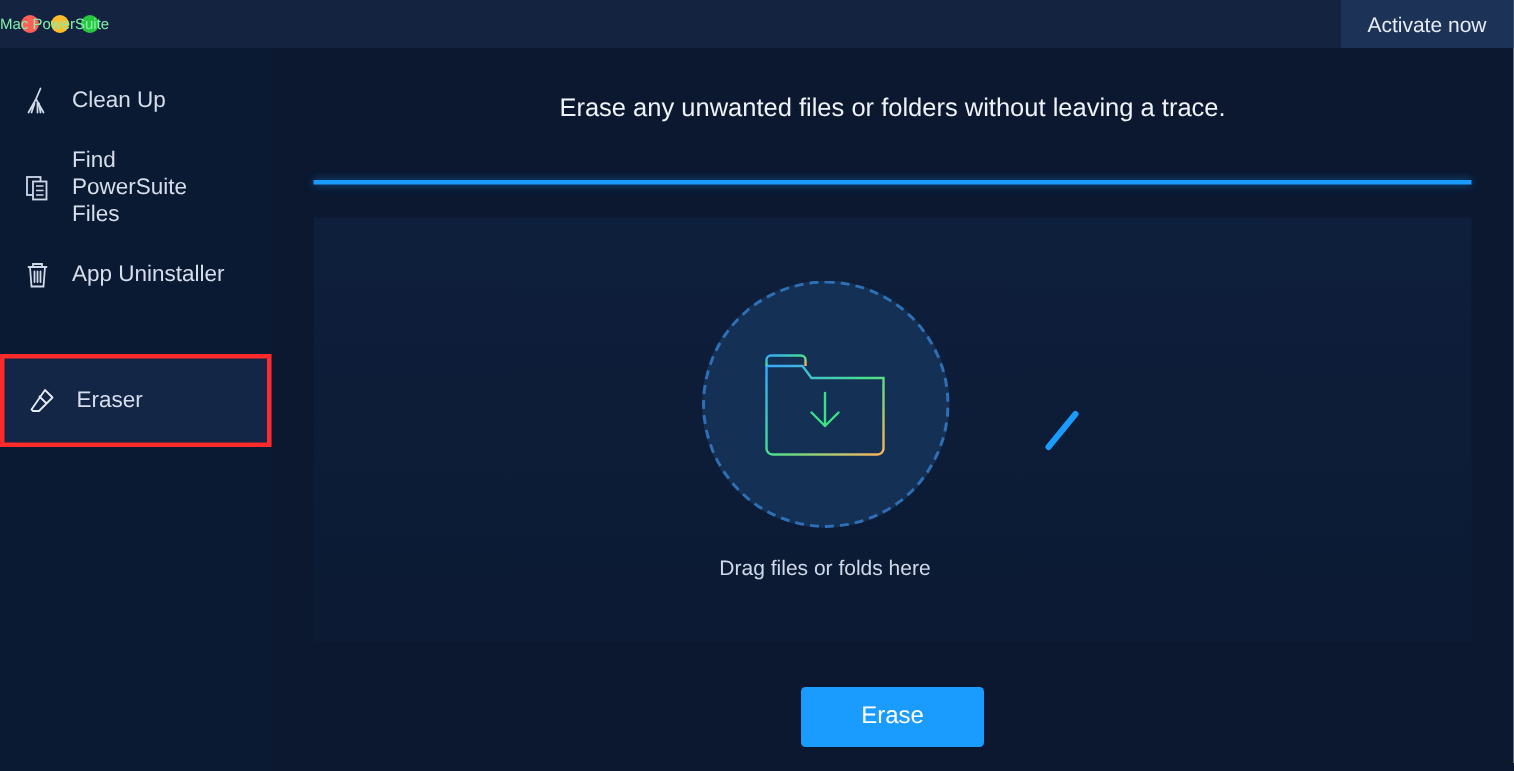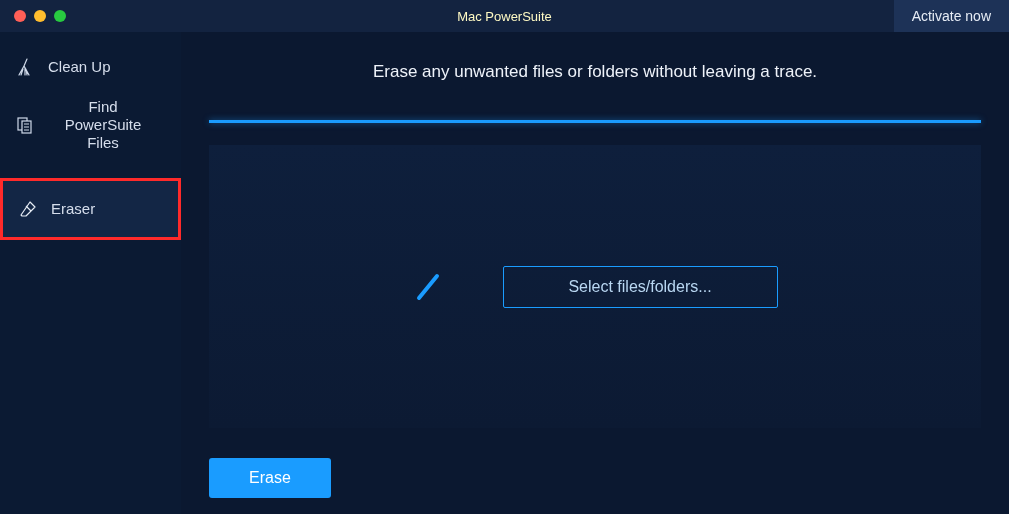--- a/index.html
+++ b/index.html
@@ -22,22 +22,21 @@
   position: relative;
   flex-shrink: 0;
 }
 .traffic { display: flex; gap: 8px; margin-left: 14px; }
 .dot { width: 12px; height: 12px; border-radius: 50%; }
 .dot.r { background: #ff5f57; }
 .dot.y { background: #ffbd2e; }
 .dot.g { background: #28c940; }
 .titlebar .title {
   position: absolute; left: 0; right: 0;
-  text-align: center;
-  color: #fef9c3; font-size: 13px; font-weight: 500;
+  color: #86efac; font-size: 10px; font-weight: 500;
   pointer-events: none;
 }
 .activate {
   margin-left: auto; height: 32px;
   padding: 16px 18px;
   background: #1d3257;
   color: #e6ecf5;
   font-size: 14px;
   display: flex; align-items: center;
   cursor: pointer;
@@ -55,21 +54,20 @@
 }
 .side-item {
   display: flex; align-items: center;
   height: 58px;
   padding-left: 14px;
   color: #d6deec;
   font-size: 15px;
   cursor: pointer;
   gap: 12px;
   position: relative;
-  text-align: center;
 }
 .side-item .icon { width: 22px; display: flex; justify-content: center; align-items: center; }
 .side-item .label { line-height: 1.2; }
 .side-item.selected {
   background: #132645;
   margin-top: 24px;
 }
 .side-item.highlight {
   border: 3px solid #ff2a2a;
   height: 62px;
@@ -121,21 +119,21 @@
   width: 275px; height: 42px;
   border: 1px solid #1a9cff;
   border-radius: 2px;
   color: #b9d7f2;
   background: transparent;
   font-size: 16px;
   display: flex; align-items: center; justify-content: center;
   cursor: pointer;
 }
 .bottombar {
-  display: flex; justify-content: flex-start;
+  display: flex; justify-content: center;
   padding-top: 14px;
 }
 .erase-btn {
   width: 122px; height: 40px;
   background: #1a9cff;
   color: #fff;
   border-radius: 3px;
   font-size: 16px;
   display: flex; align-items: center; justify-content: center;
   cursor: pointer;
@@ -174,47 +172,73 @@
         <span class="icon">
           <svg width="20" height="20" viewBox="0 0 20 20">
             <rect x="3" y="3" width="9" height="12" stroke="#cfd9e9" stroke-width="1.2" fill="none"></rect>
             <rect x="7" y="6" width="9" height="12" stroke="#cfd9e9" stroke-width="1.2" fill="#0b1a33"></rect>
             <path d="M9 9 h5 M9 12 h5 M9 15 h5" stroke="#cfd9e9" stroke-width="1"></path>
           </svg>
         </span>
         <span class="label" style="max-width:110px">Find PowerSuite Files</span>
       </div>
 
+      <div class="side-item">
+        <span class="icon">
+          <svg width="20" height="20" viewBox="0 0 20 20">
+            <path d="M4 5 h12 M7 5 V3 h6 V5 M5 5 l1 13 h8 l1 -13 M8 8 v7 M10 8 v7 M12 8 v7" stroke="#cfd9e9" stroke-width="1.2" fill="none" stroke-linecap="round"></path>
+          </svg>
+        </span>
+        <span class="label">App Uninstaller</span>
+      </div>
 
       <div class="side-item selected highlight">
         <span class="icon">
           <svg width="20" height="20" viewBox="0 0 20 20">
             <path d="M12 3 l5 5 -9 9 H4 l-1 -1 Z" stroke="#e6ecf5" stroke-width="1.2" fill="none" stroke-linejoin="round"></path>
             <path d="M8 7 l5 5" stroke="#e6ecf5" stroke-width="1.2"></path>
           </svg>
         </span>
         <span class="label">Eraser</span>
       </div>
 
     </div>
 
     <div class="main">
       <div class="headline">Erase any unwanted files or folders without leaving a trace.</div>
       <div class="rule"></div>
 
       <div class="panel">
 
+        <div class="dropzone">
+          <div class="circle">
+            <span>
+              <svg width="90" height="75" viewBox="0 0 90 75">
+                <defs>
+                  <linearGradient id="g1" x1="0" y1="0" x2="1" y2="1">
+                    <stop offset="0%" stop-color="#3aa6ff"></stop>
+                    <stop offset="50%" stop-color="#47e08d"></stop>
+                    <stop offset="100%" stop-color="#ffb35a"></stop>
+                  </linearGradient>
+                </defs>
+                <path d="M6 12 h24 l6 8 h48 v47 a4 4 0 0 1 -4 4 H10 a4 4 0 0 1 -4 -4 Z" fill="none" stroke="url(#g1)" stroke-width="1.6"></path>
+                <path d="M6 12 v-4 a3 3 0 0 1 3 -3 h20 a3 3 0 0 1 3 3 v4" fill="none" stroke="url(#g1)" stroke-width="1.6"></path>
+                <path d="M45 30 v22 M45 52 l-9 -9 M45 52 l9 -9" fill="none" stroke="#3be084" stroke-width="1.6" stroke-linecap="round"></path>
+              </svg>
+            </span>
+          </div>
+          <div class="dz-label">Drag files or folds here</div>
+        </div>
 
         <div class="slash">
           <svg width="30" height="30" viewBox="0 0 30 30">
             <line x1="6" y1="26" x2="24" y2="4" stroke="#1a9cff" stroke-width="4" stroke-linecap="round"></line>
           </svg>
         </div>
 
-        <div class="select-btn">Select files/folders...</div>
 
       </div>
 
       <div class="bottombar">
         <div class="erase-btn">Erase</div>
       </div>
     </div>
 
   </div>
 </div>

